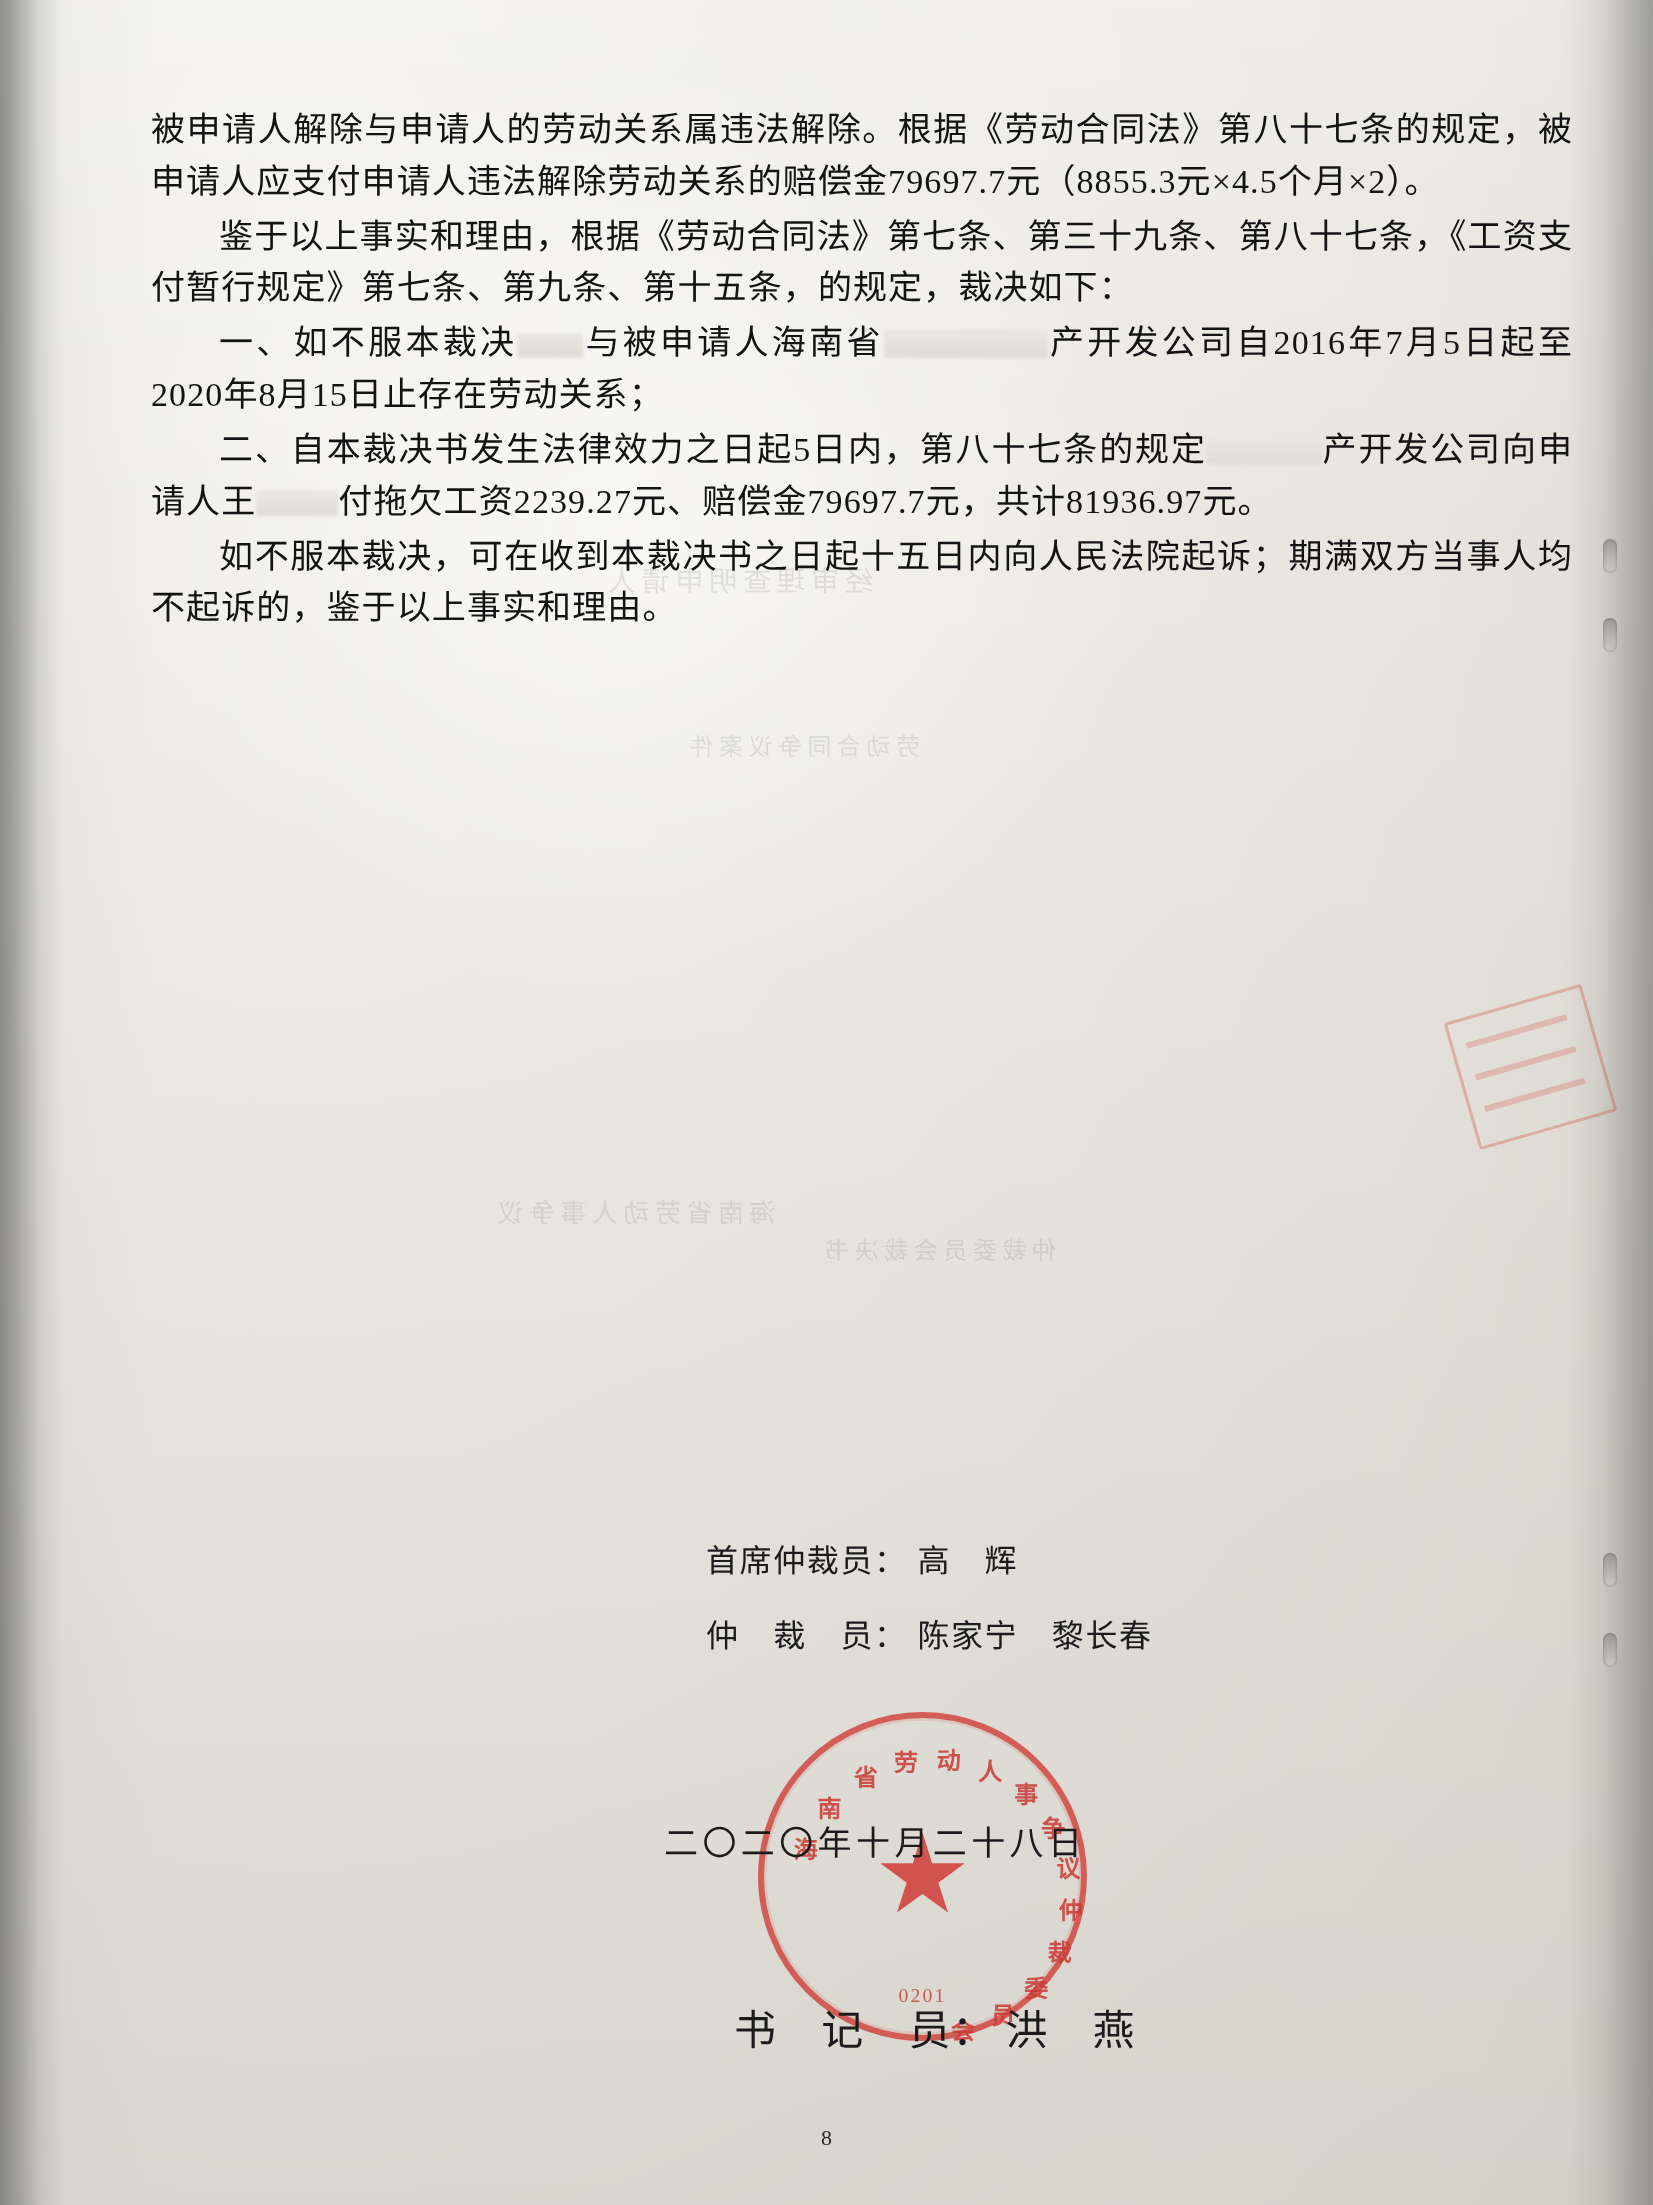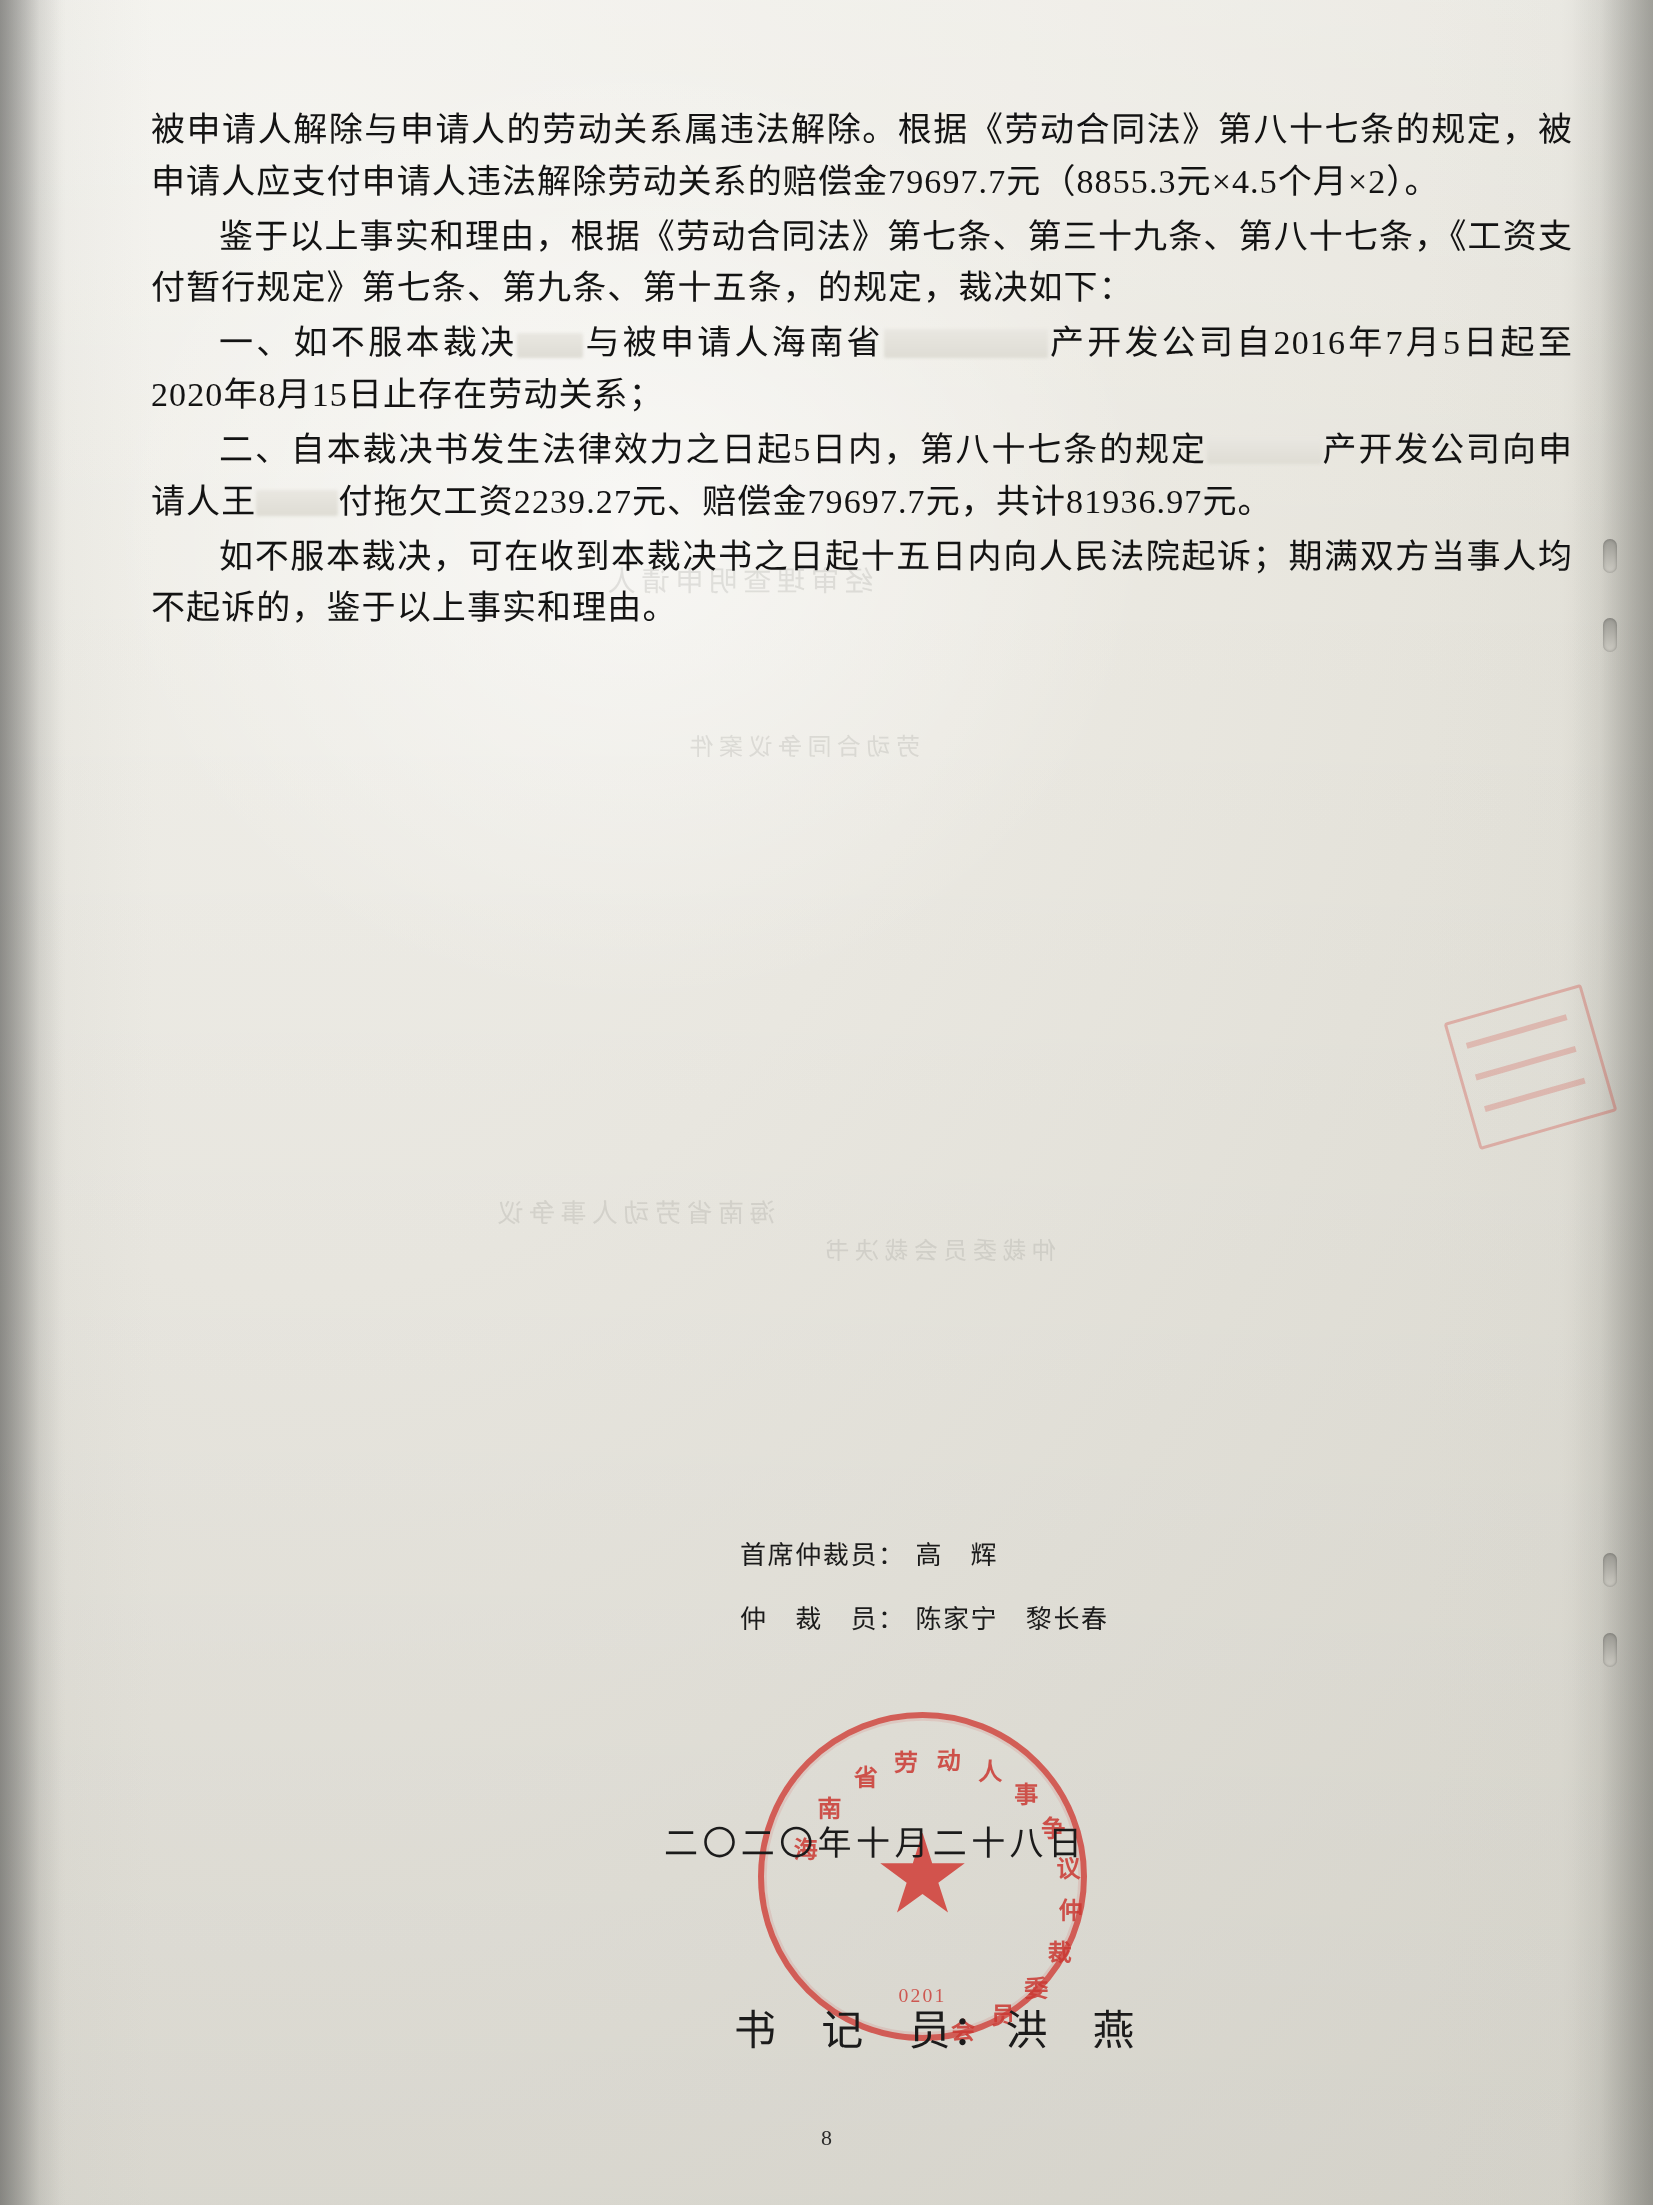--- a/index.html
+++ b/index.html
@@ -103,24 +103,24 @@
     filter: blur(1.6px);
     border-radius: 2.2px;
   }
   .redact.w1 { width: 66px; height: 25px; }
   .redact.w2 { width: 115px; height: 27px; }
   .redact.w3 { width: 164px; height: 28.4px; }
   .redact.w4 { width: 82px; height: 26px; }
 
   .signature-block {
     position: absolute;
-    left: 740px;
+    left: 706px;
     top: 1531px;
     width: 793px;
-    font-size: 26px;
+    font-size: 32px;
     line-height: 1.9;
     letter-spacing: 1.6px;
   }
   .sig-row { white-space: nowrap; margin-bottom: 14.2px; }
   .sig-label { display: inline-block; }
   .sig-value { display: inline-block; margin-left: 9.8px; }
 
   .date-row {
     position: absolute;
     left: 664px;

